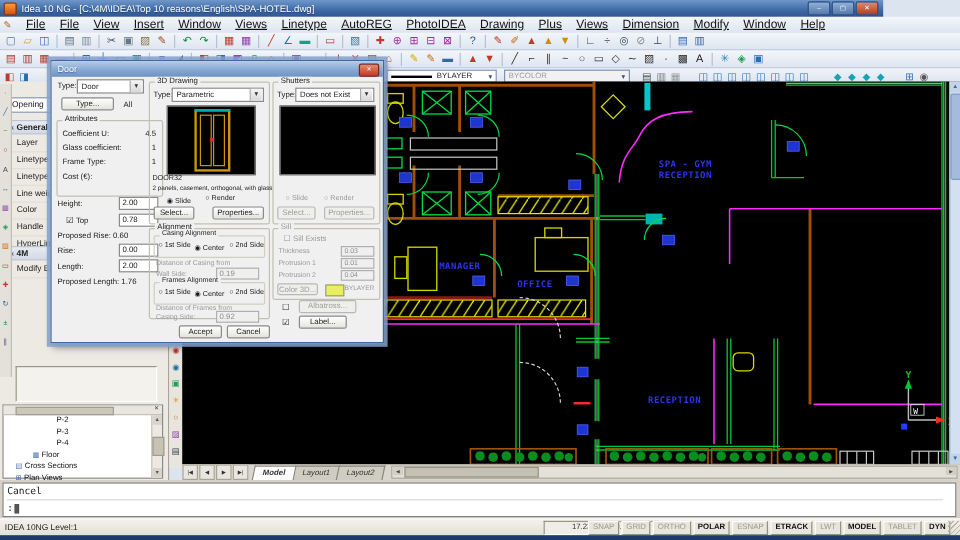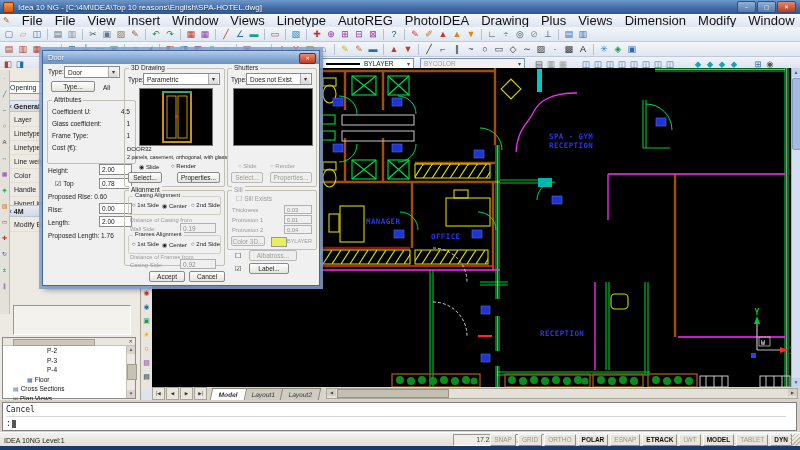--- a/index.html
+++ b/index.html
@@ -1,35 +1,35 @@
 <!DOCTYPE html>
 <html><head>
 <meta charset="utf-8">
 <style>
   html,body{margin:0;padding:0;background:#000;}
   #app{position:relative;width:800px;height:450px;overflow:hidden;background:#dce4f0;
        font-family:"Liberation Sans",sans-serif;font-size:7.5px;color:#1a1a1a;
        -webkit-font-smoothing:antialiased;}
   .abs{position:absolute;}
   
-  #titlebar{left:0;top:0;width:800px;height:14px;
+  #titlebar{left:0;top:0;width:736px;height:14px;
     background:linear-gradient(#6f97c9,#3f6aa6 60%,#2e5693);display:flex;align-items:center;
     border-bottom:1px solid #24457a;}
   #app-icon{width:9px;height:9px;margin:0 4px 0 3px;border-radius:2px;
     background:linear-gradient(#ff9a3c,#d4520e);border:1px solid #8a3405;}
   #title-text{color:#fff;font-size:8px;text-shadow:0 1px 1px #1c3a66;white-space:nowrap;}
   #win-controls{position:absolute;right:4px;top:1px;display:flex;gap:1px;}
   #win-controls .it{width:17px;height:10px;font-size:5.5px;line-height:10px;text-align:center;
     color:#fff;background:linear-gradient(#8fb0d8,#5579ab);border:1px solid #2e4f82;border-radius:2px;}
   #win-controls .it:last-child{background:linear-gradient(#e08a6e,#b33c22);}
   
   #menubar{left:0;top:14px;width:800px;height:13px;background:linear-gradient(#f4f7fb,#dde5f1);
     border-bottom:1px solid #c3cddd;display:flex;align-items:center;}
   #menu-doc-icon{font-size:8px;color:#b06a14;margin:0 6px 0 3px;}
-  #menubar .mi{padding:0 6px;font-size:13px;color:#111;}
+  #menubar .mi{padding:0 6px;font-size:10px;color:#111;text-decoration:underline;}
   
   .tbar{left:0;width:800px;height:15px;background:linear-gradient(#f3f6fa,#dee6f1);
     border-bottom:1px solid #bfc9da;display:flex;align-items:center;padding-left:2px;box-sizing:border-box;}
   #tb1{top:27px;} #tb2{top:42px;}
   .tbar .ti{width:12px;height:12px;line-height:12px;text-align:center;font-size:9px;margin:0 1px;
     border-radius:2px;}
   .tbar .sep{width:1px;height:11px;background:#b6c0d2;margin:0 3px;}
   #tb3{top:57px;height:14px;background:linear-gradient(#f0f4f9,#dbe3ef);border-bottom:1px solid #b9c4d6;}
   .tb-combo{position:absolute;top:1px;height:11px;background:#fff;border:1px solid #7d93b5;
     font-size:6.5px;display:flex;align-items:center;padding:0 3px;box-sizing:border-box;}

